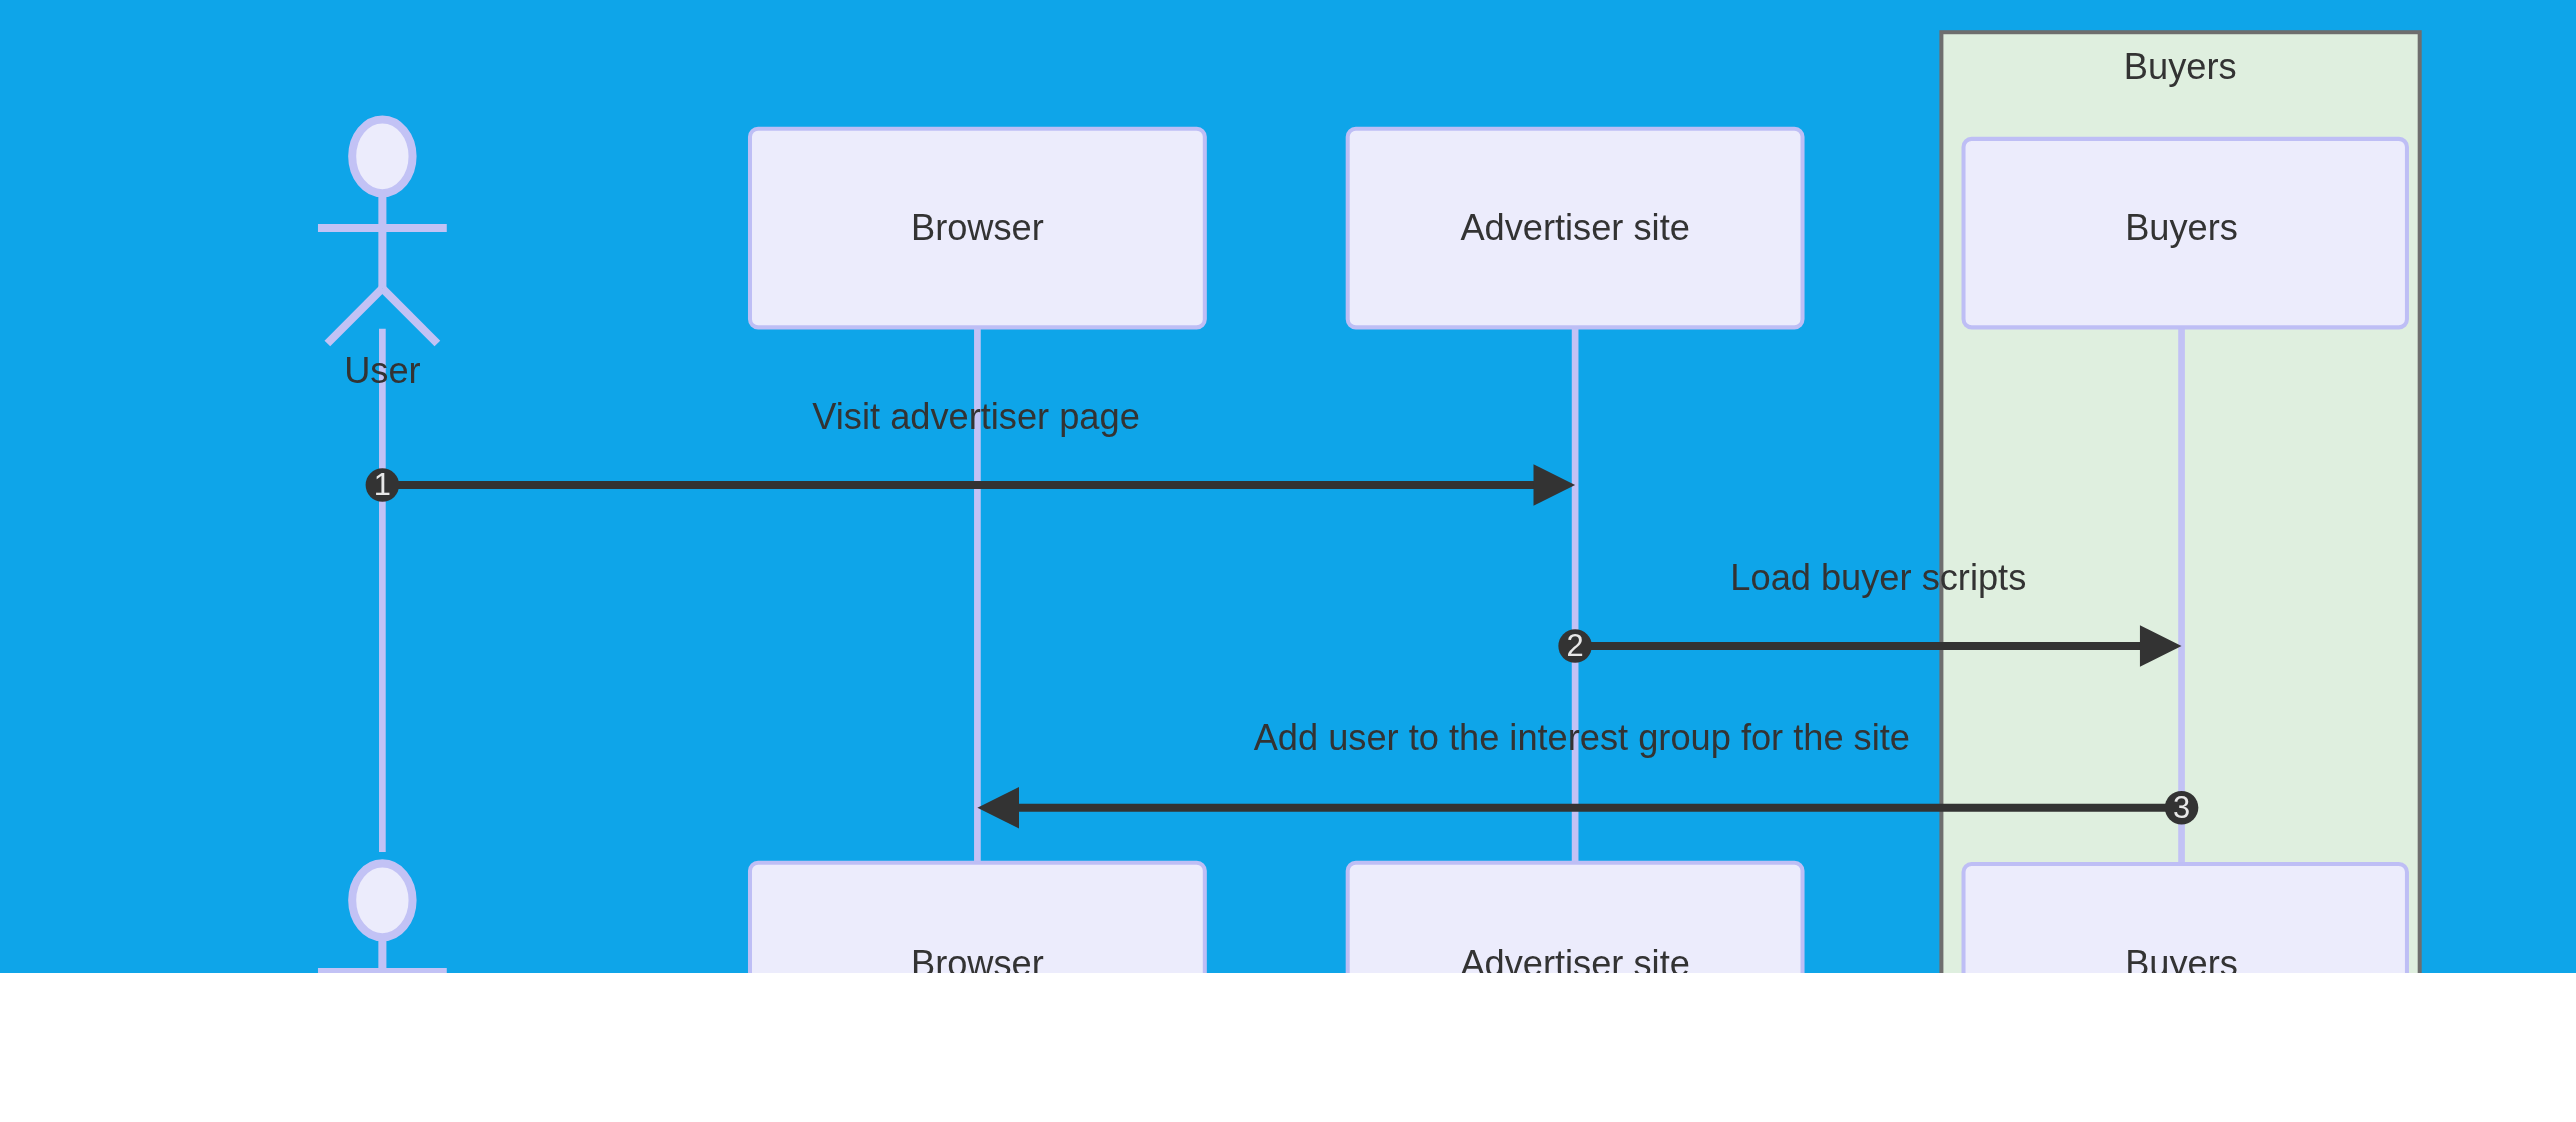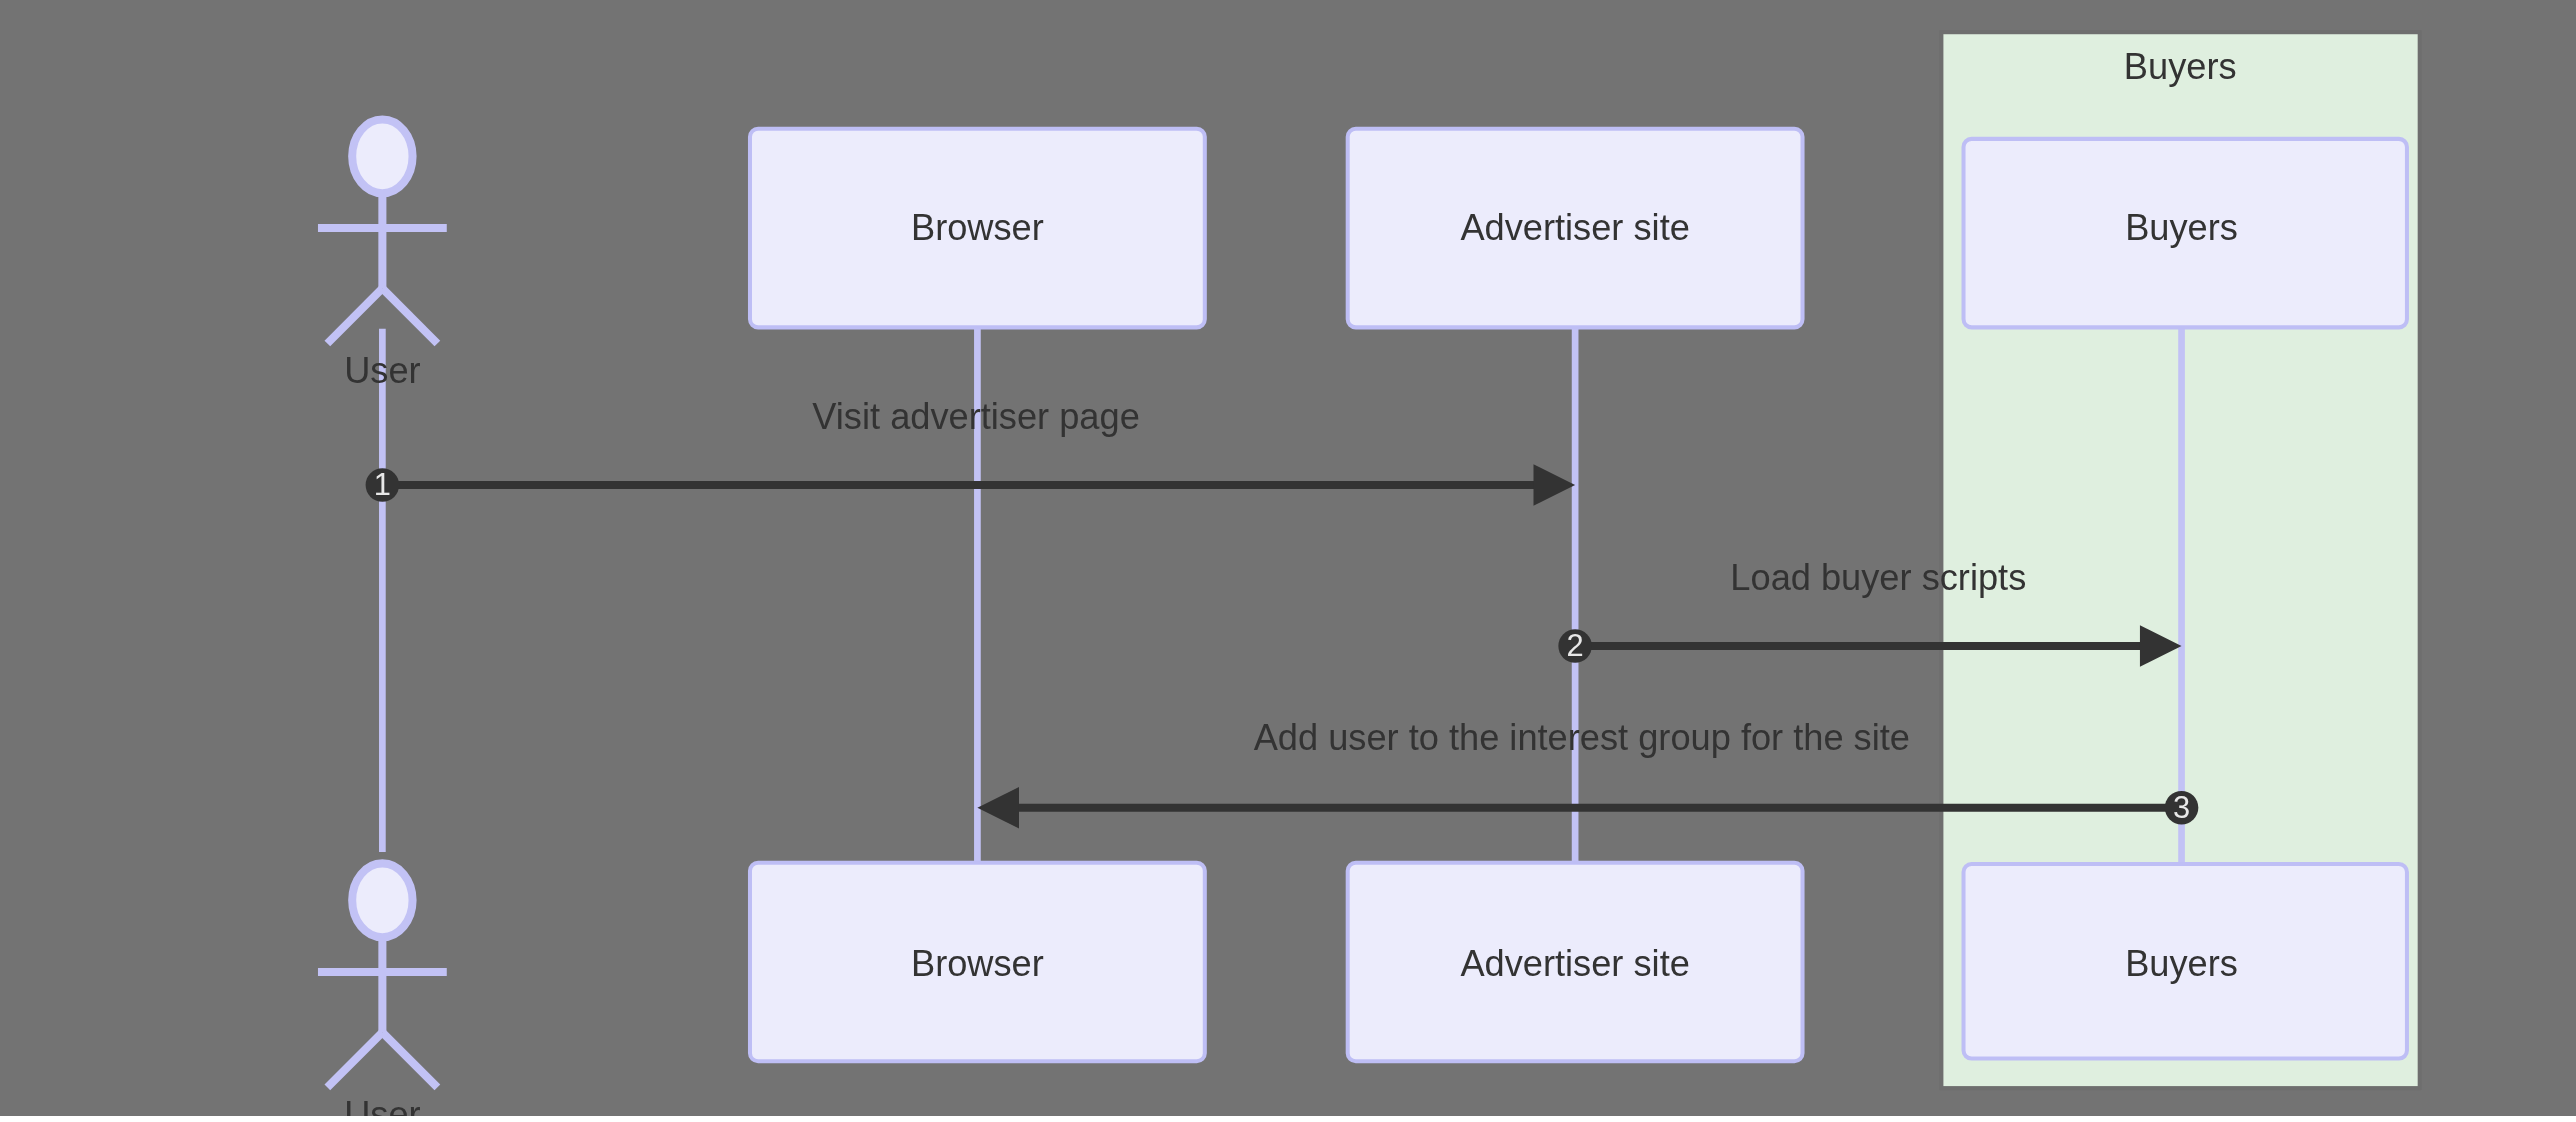--- a/index.html
+++ b/index.html
@@ -6,22 +6,22 @@
     margin: 0;
     padding: 0;
     background: #ffffff;
   }
   body {
     font-family: "Liberation Sans", sans-serif;
   }
   #stage {
     position: relative;
     width: 2576px;
-    height: 1116px;
-    background: #737373;
+    height: 973px;
+    background: #0ea5e9;
     overflow: hidden;
   }
   #diagram-svg {
     position: absolute;
     top: 0;
     left: 0;
     width: 2576px;
     height: 1123px;
     display: block;
   }

